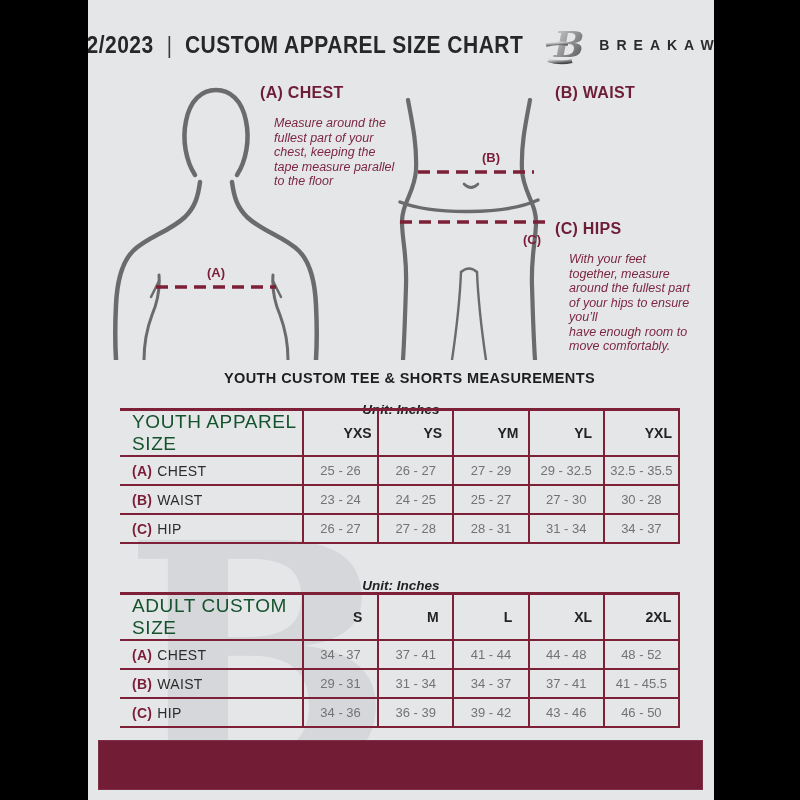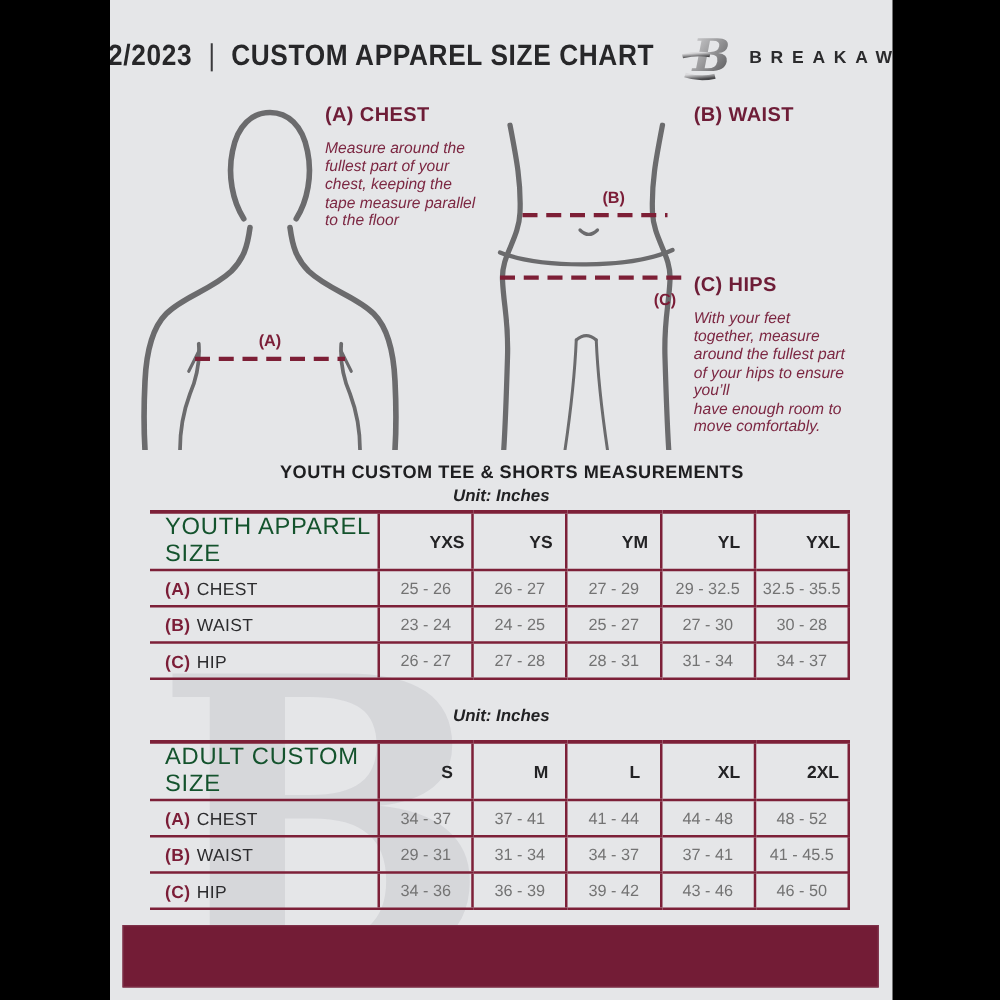--- a/index.html
+++ b/index.html
@@ -41,34 +41,34 @@
   }
   
   .fig{position:absolute;z-index:1;}
   .fig-left{left:23px;top:85px;}
   .fig-right{left:300px;top:98px;}
   .instr{position:absolute;z-index:2;}
   .instr h3{
     margin:0 0 9px 0;font-size:16px;font-weight:800;color:#6e1d37;letter-spacing:0.3px;
   }
   .instr p{
-    margin:0;font-style:italic;font-size:12.5px;line-height:1.16;
+    margin:14px;font-style:italic;font-size:12.5px;line-height:1.16;
     color:var(--para);white-space:pre-line;font-weight:400;
   }
   .instr-chest{left:172px;top:84px;width:165px;}
   .instr-waist{left:467px;top:84px;width:158px;}
   .instr-hips{left:467px;top:220px;width:158px;}
   
   .sec-title{
     position:absolute;left:0;width:100%;text-align:center;z-index:1;
     font-size:14.5px;font-weight:700;letter-spacing:0.4px;color:#1e1e20;
   }
   .unit{
     position:absolute;left:0;width:100%;text-align:center;z-index:1;
-    font-size:13.5px;font-style:italic;font-weight:600;color:#222224;
+    font-size:13.5px;font-style:italic;font-weight:600;color:#222224;margin-top:13px;
   }
   .t-youth-title{top:370px;padding-left:17px;} .t-youth-unit{top:389px;}
   .t-adult-title{top:546px;} .t-adult-unit{top:565px;}
   table.szt{
     position:absolute;left:32px;width:560px;z-index:1;
     border-collapse:collapse;table-layout:fixed;background:transparent;
   }
   #youth-table{top:408px;}
   #adult-table{top:592px;}
   .szt col.c-first{width:183px;}

